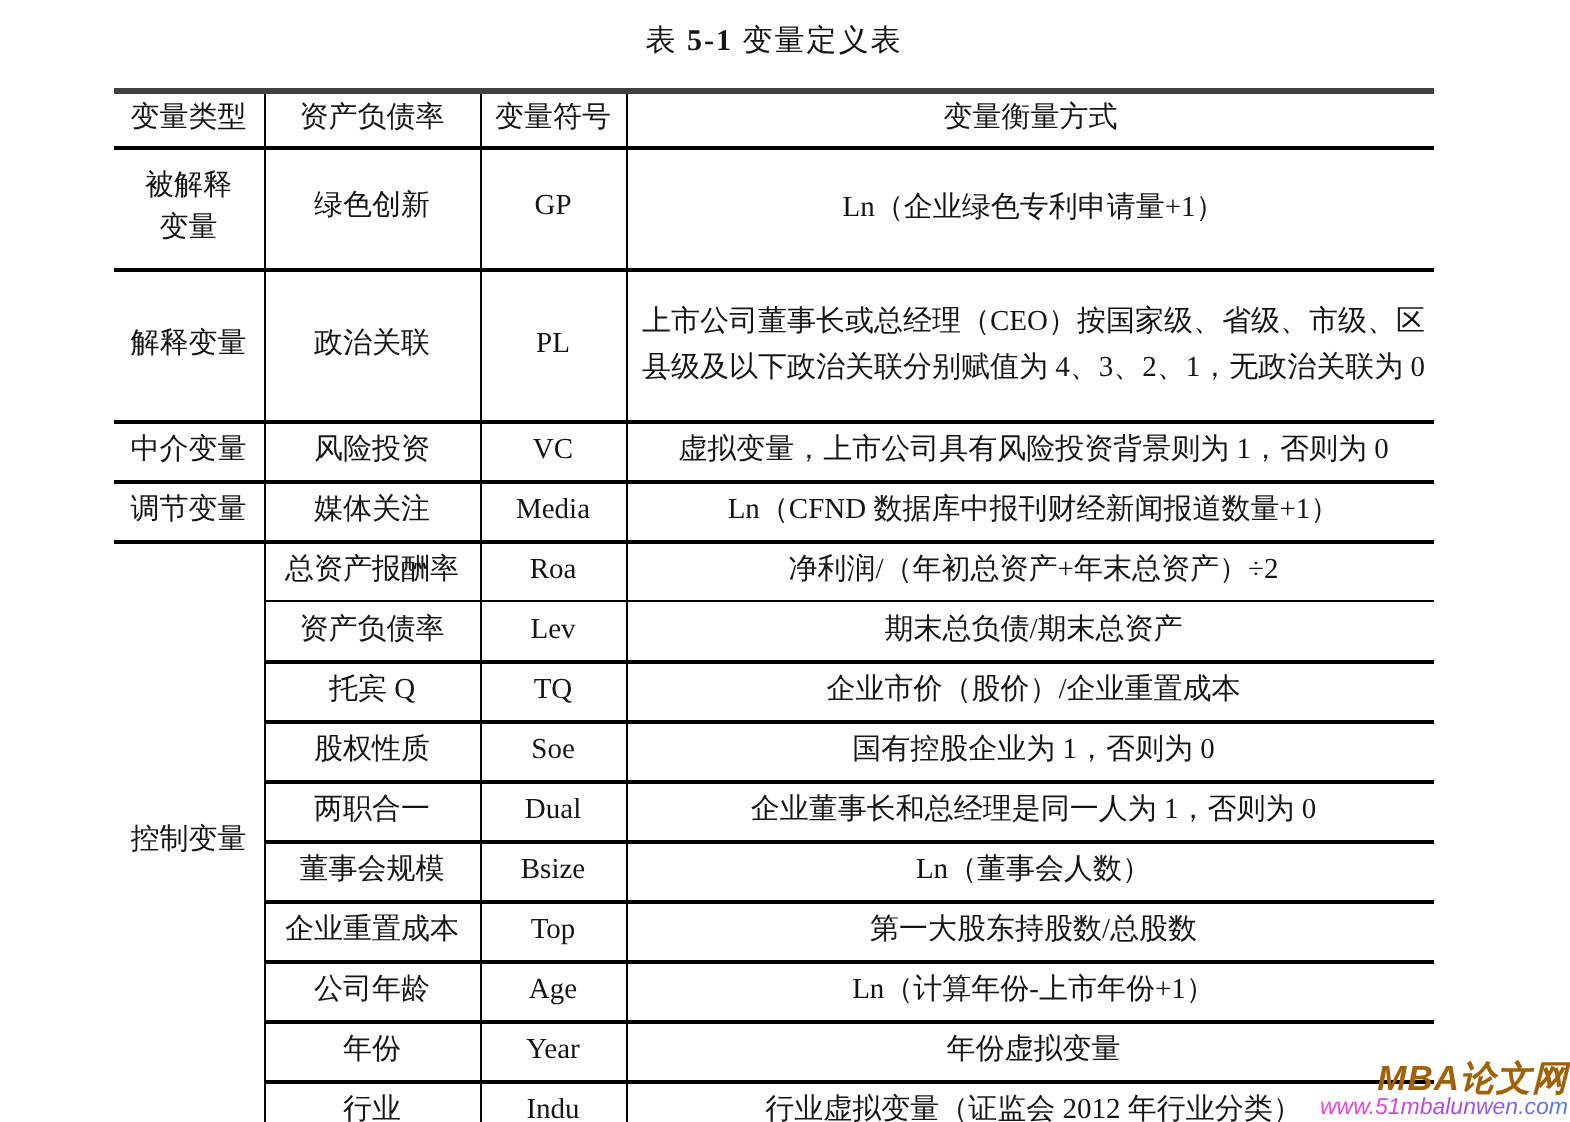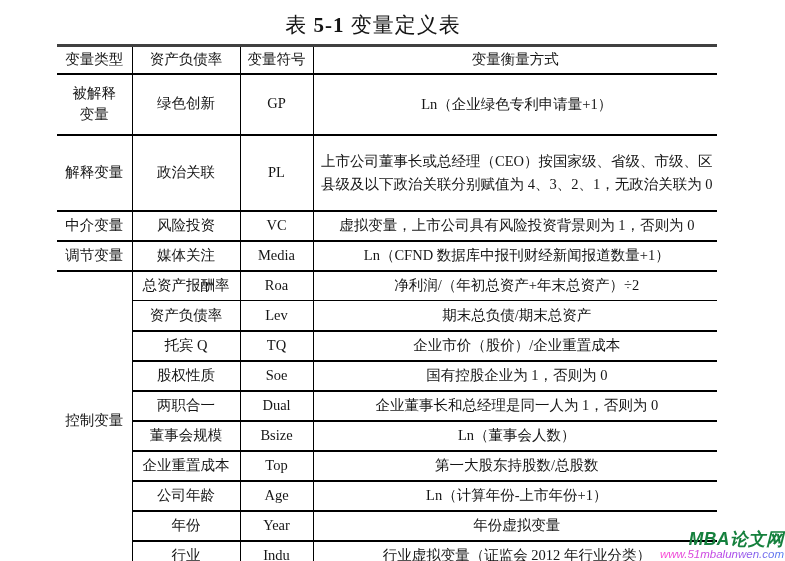--- a/index.html
+++ b/index.html
@@ -2,22 +2,22 @@
 <html><head>
 <meta charset="utf-8">
 <style>
   html,body{margin:0;padding:0;}
   body{
     width:785px;height:561px;position:relative;background:#ffffff;
     font-family:"Liberation Serif","DejaVu Serif",serif;
     color:#151515;overflow:hidden;
   }
   .title{
-    position:absolute;top:11px;left:43px;width:660px;
-    text-align:center;font-size:21px;letter-spacing:1px;
+    position:absolute;top:11px;left:57px;width:660px;
+    text-align:center;font-size:15px;letter-spacing:1px;
   }
   .title b{font-weight:bold;}
   table.vars{
     position:absolute;top:44px;left:57px;
     border-collapse:collapse;table-layout:fixed;width:660px;
     border-top:3px solid #404040;border-bottom:3px solid #000;
     font-size:14.5px;
   }
   col.c1{width:75px;} col.c2{width:108px;} col.c3{width:73px;} col.c4{width:404px;}
   th,td{
@@ -34,21 +34,21 @@
   tr.thinb th, tr.thinb td{border-bottom-width:1px;margin-top:32px;}
   tr.lastb td{border-bottom:none;}
   td.type{white-space:pre-line;}
   
   .wm{
     position:absolute;right:1px;bottom:1px;text-align:right;
     font-family:"Liberation Sans","DejaVu Sans",sans-serif;
     font-style:italic;line-height:1.05;
   }
   .wm-brand{
-    font-size:17.5px;font-weight:bold;color:#15803d;letter-spacing:0.5px;
+    font-size:17.5px;font-weight:bold;color:#a16207;letter-spacing:0.5px;
     display:block;
   }
   .wm-url{
     font-size:11.5px;display:block;
     background:linear-gradient(90deg,#ff3ed0 0%,#b044e8 55%,#4f7df0 100%);
     -webkit-background-clip:text;background-clip:text;color:transparent;
   }
 </style>
 </head>
 <body>

